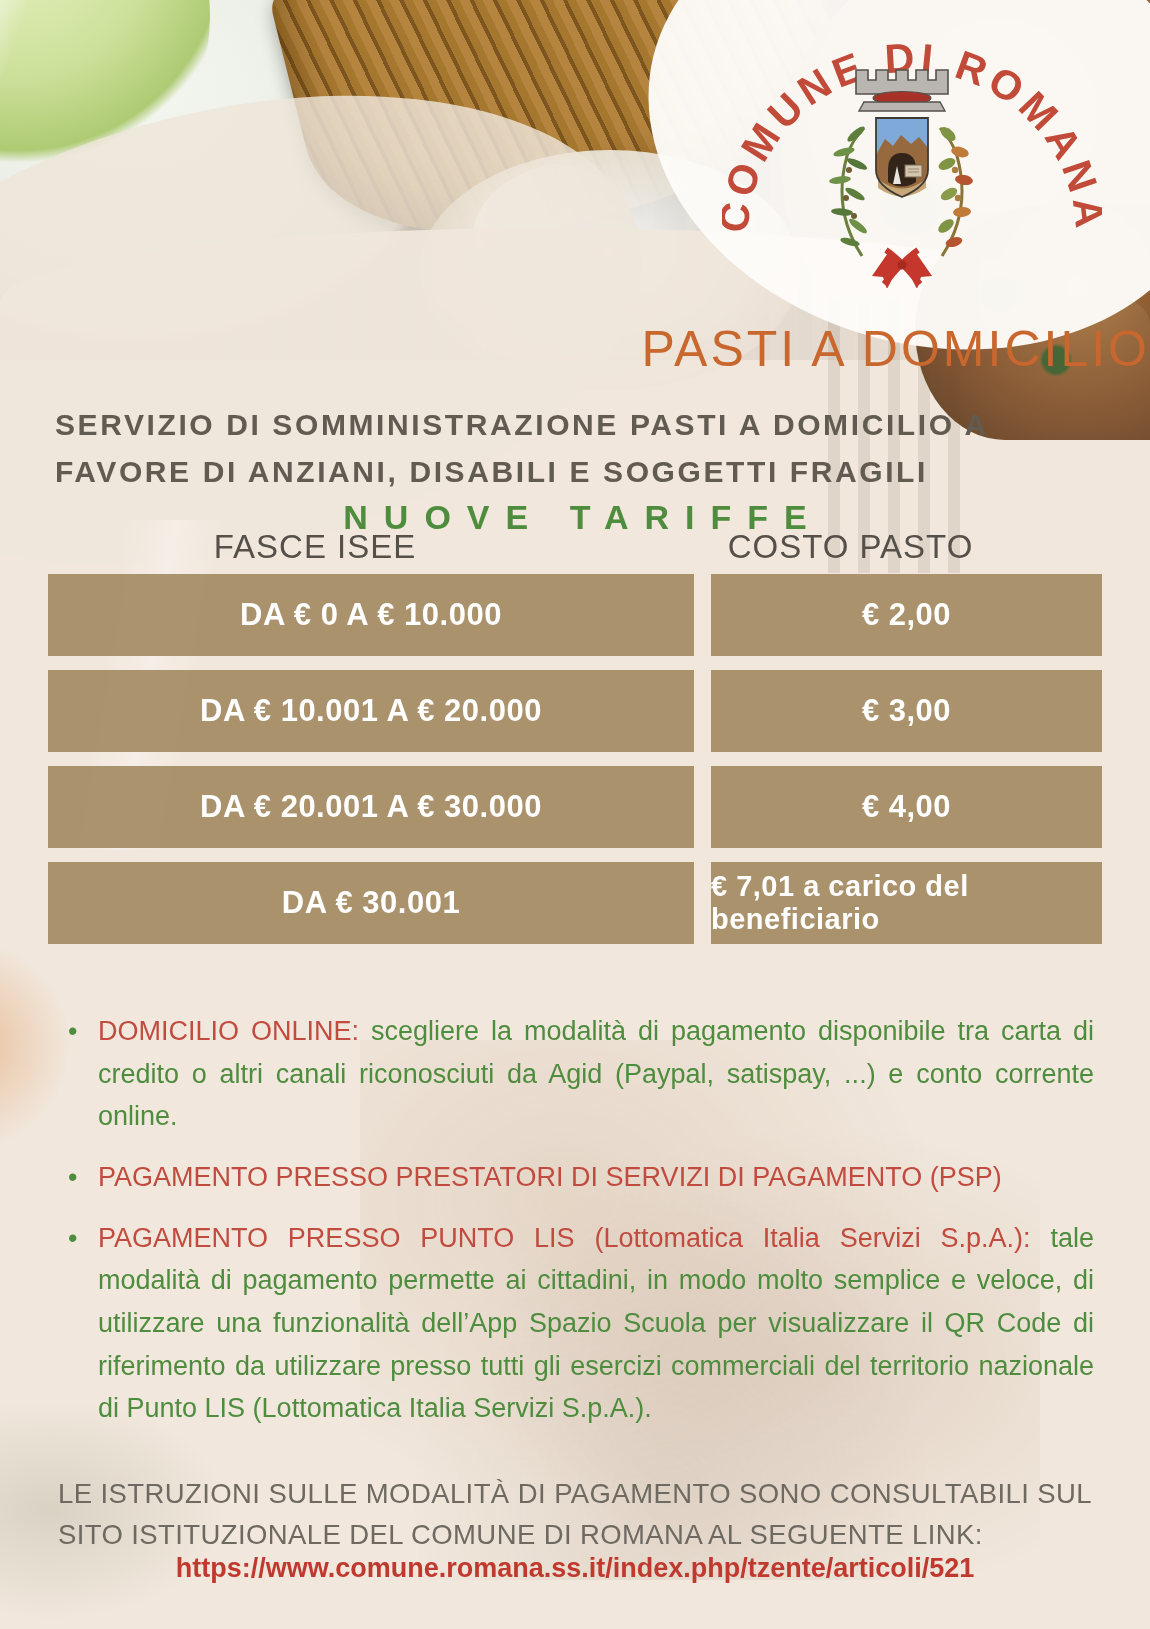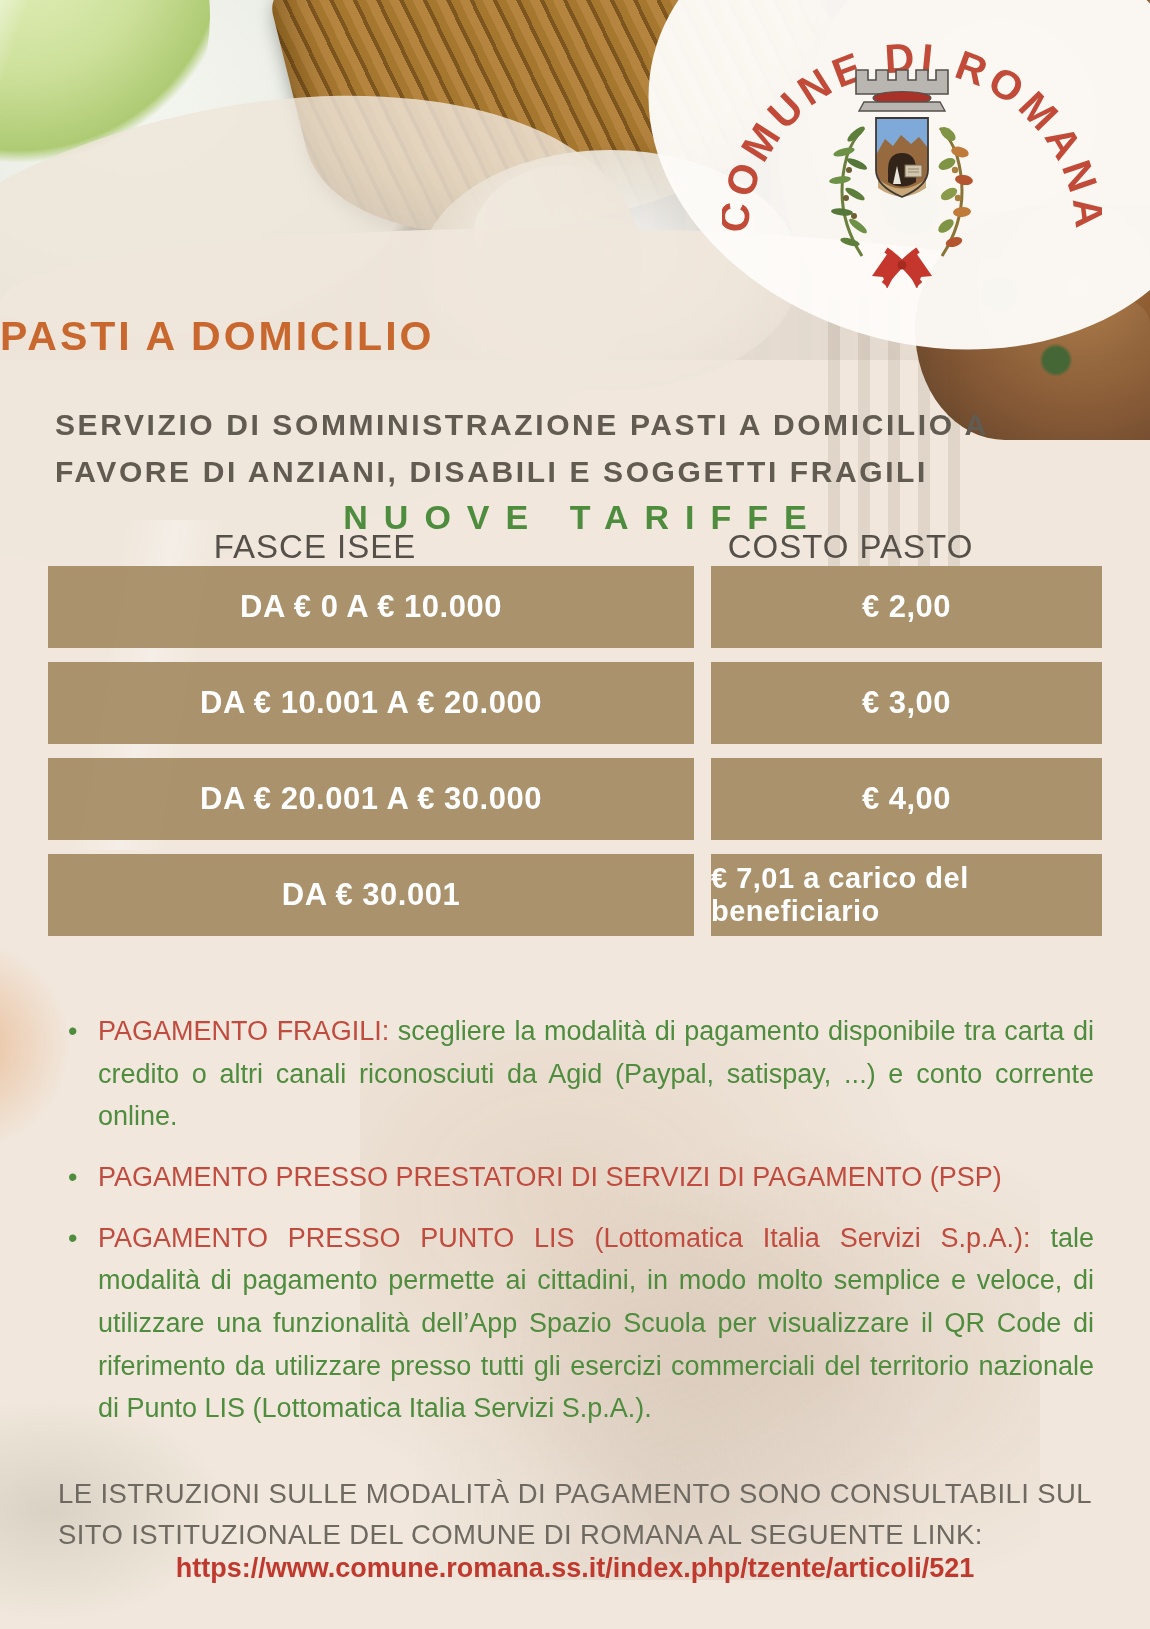--- a/index.html
+++ b/index.html
@@ -62,28 +62,28 @@
       radial-gradient(ellipse at 70% 60%, rgba(120,72,38,.15) 0%, rgba(120,72,38,0) 52%),
       radial-gradient(ellipse at 45% 85%, rgba(90,60,30,.12) 0%, rgba(90,60,30,0) 50%);}
   .g-greens{top:1380px;left:-40px;width:300px;height:260px;
     background:radial-gradient(ellipse at 30% 50%, rgba(72,84,48,.14) 0%, rgba(72,84,48,0) 60%);}
   
   .logo-blob{top:-95px;left:645px;width:575px;height:440px;border-radius:50%;
     transform:rotate(14deg);background:rgba(253,251,248,.97);z-index:3;}
   .arc-svg{top:6px;left:722px;width:380px;height:250px;z-index:4;}
   .arc-svg text{font-family:"Liberation Sans",sans-serif;font-weight:bold;font-size:41px;letter-spacing:5px;fill:#c24a38;}
   .crest-svg{top:58px;left:802px;width:200px;height:230px;z-index:4;}
-  .title{top:286px;left:0;width:100%;text-align:left;
-    font-size:41px;font-weight:bold;letter-spacing:3px;color:#c8672e;z-index:10;}
+  .title{top:286px;left:0;width:100%;text-align:right;
+    font-size:50px;font-weight:normal;letter-spacing:3px;color:#c8672e;z-index:10;}
   .subtitle{top:372px;left:55px;width:1040px;
     font-size:30px;font-weight:bold;letter-spacing:2.6px;line-height:1.56;color:#615b52;z-index:10;}
   .nuove{top:470px;left:0;width:100%;text-align:center;
     font-size:34px;font-weight:bold;letter-spacing:16px;text-indent:16px;color:#4e8c3e;z-index:10;}
   .table{top:528px;left:48px;width:1054px;z-index:10;}
-  .thead{display:flex;margin-bottom:0;}
+  .thead{display:flex;margin-bottom:8px;}
   .th{font-size:33px;color:#55504a;letter-spacing:1px;text-align:center;}
   .th.left{width:534px;} .th.right{flex:1;margin-left:17px;}
   .trow{display:flex;margin-bottom:14px;}
   .cell{height:82px;display:flex;align-items:center;justify-content:center;
     background:rgba(167,143,104,.96);color:#fff;font-weight:bold;font-size:31px;letter-spacing:.5px;}
   .cell.left{width:646px;} .cell.right{flex:1;margin-left:17px;}
   .cell.small{font-size:29px;}
   .pay-title{top:952px;left:0;width:100%;text-align:center;
     font-size:42px;font-weight:bold;letter-spacing:1px;color:#c23b34;z-index:10;}
   .bullets{top:1010px;left:62px;width:1032px;z-index:10;margin:0;padding:0;list-style:none;}
@@ -211,21 +211,21 @@
       <div class="cell right">€ 4,00</div>
     </div>
     <div class="trow">
       <div class="cell left">DA € 30.001</div>
       <div class="cell right small">€ 7,01 a carico del beneficiario</div>
     </div>
   </div>
 
   <ul class="abs bullets">
     <li>
-      <span class="lead">PAGAMENTO FRAGILI:</span>
+      <span class="lead">DOMICILIO ONLINE:</span>
       <span>scegliere la modalità di pagamento disponibile tra carta di credito o altri canali riconosciuti da Agid (Paypal, satispay, ...) e conto corrente online.</span>
     </li>
     <li>
       <span class="lead">PAGAMENTO PRESSO PRESTATORI DI SERVIZI DI PAGAMENTO (PSP)</span>
     </li>
     <li>
       <span class="lead">PAGAMENTO PRESSO PUNTO LIS (Lottomatica Italia Servizi S.p.A.):</span>
       <span>tale modalità di pagamento permette ai cittadini, in modo molto semplice e veloce, di utilizzare una funzionalità dell’App Spazio Scuola per visualizzare il QR Code di riferimento da utilizzare presso tutti gli esercizi commerciali del territorio nazionale di Punto LIS (Lottomatica Italia Servizi S.p.A.).</span>
     </li>
   </ul>

